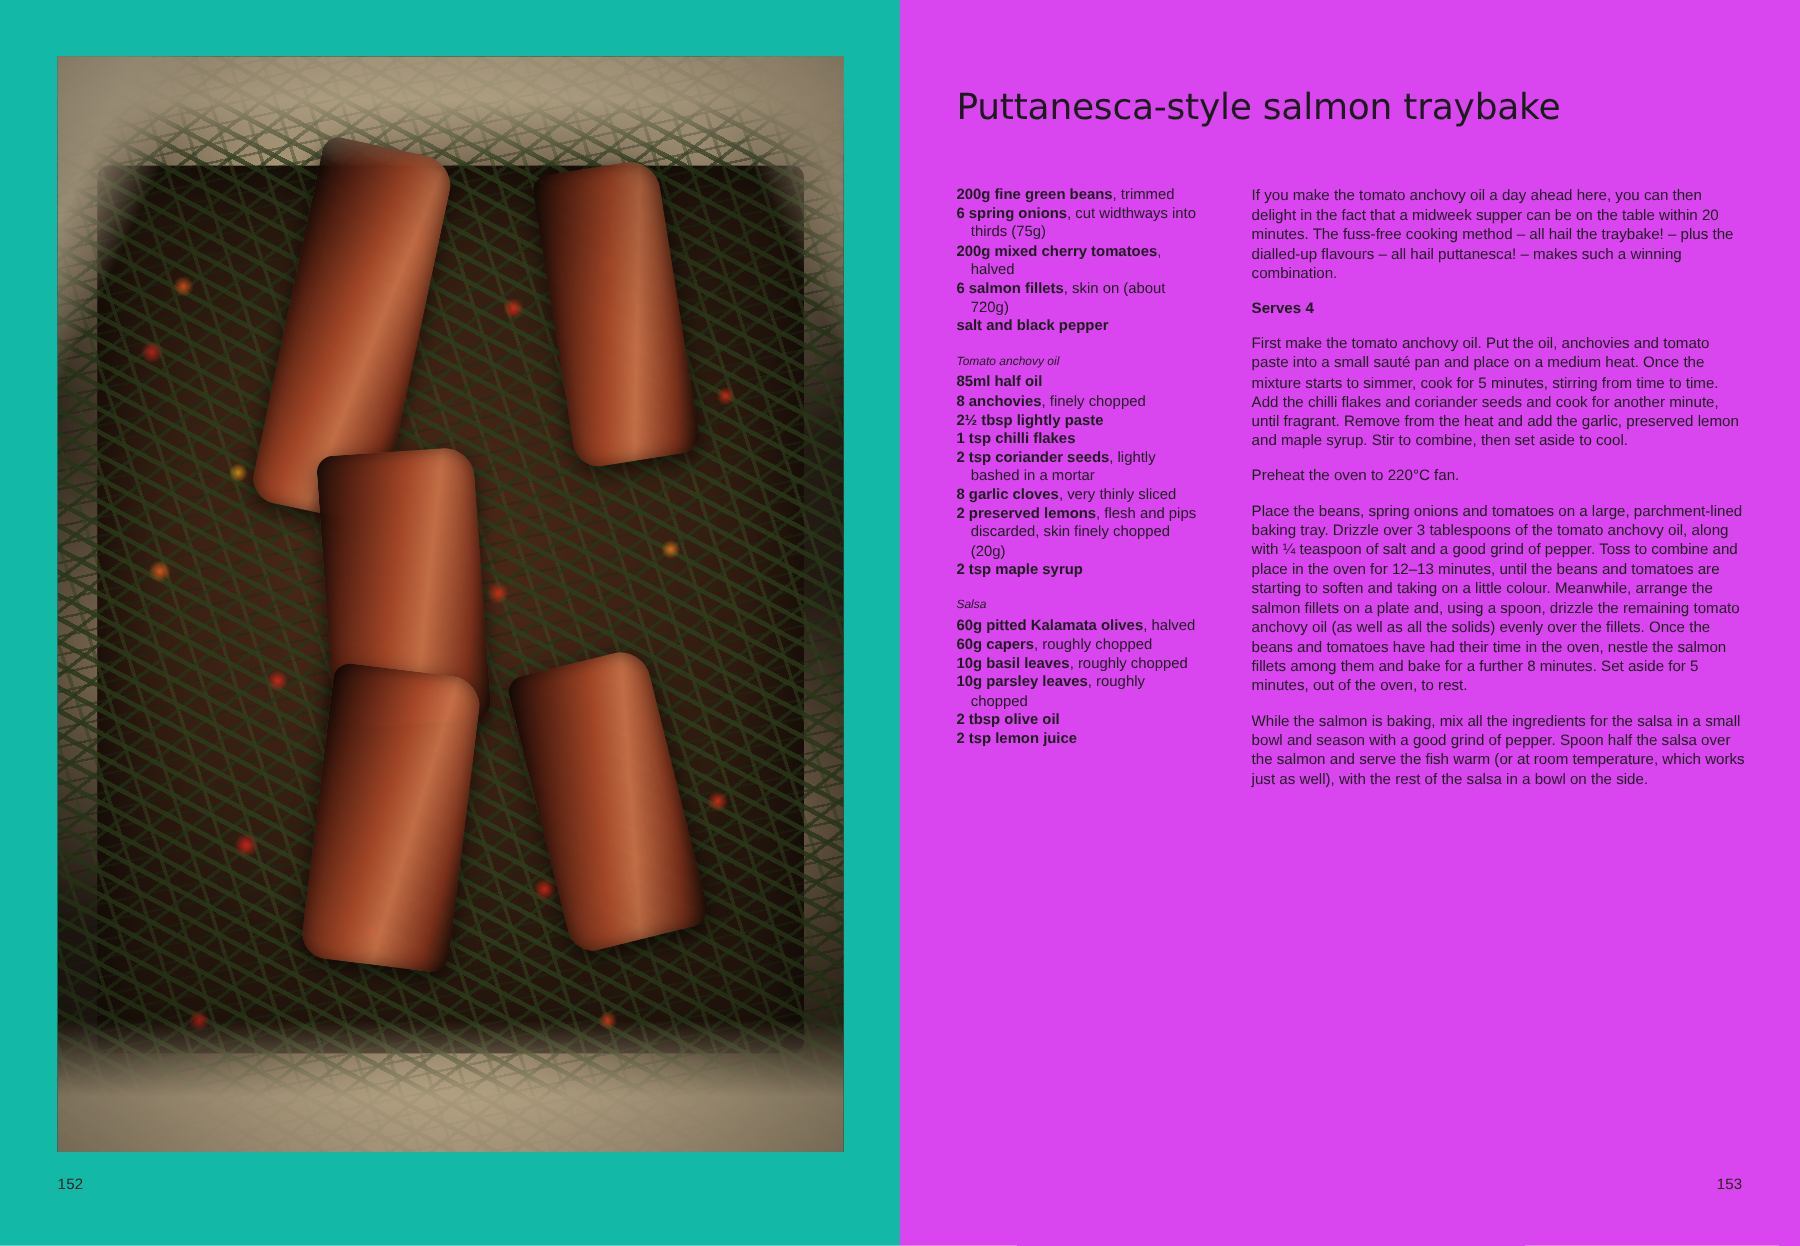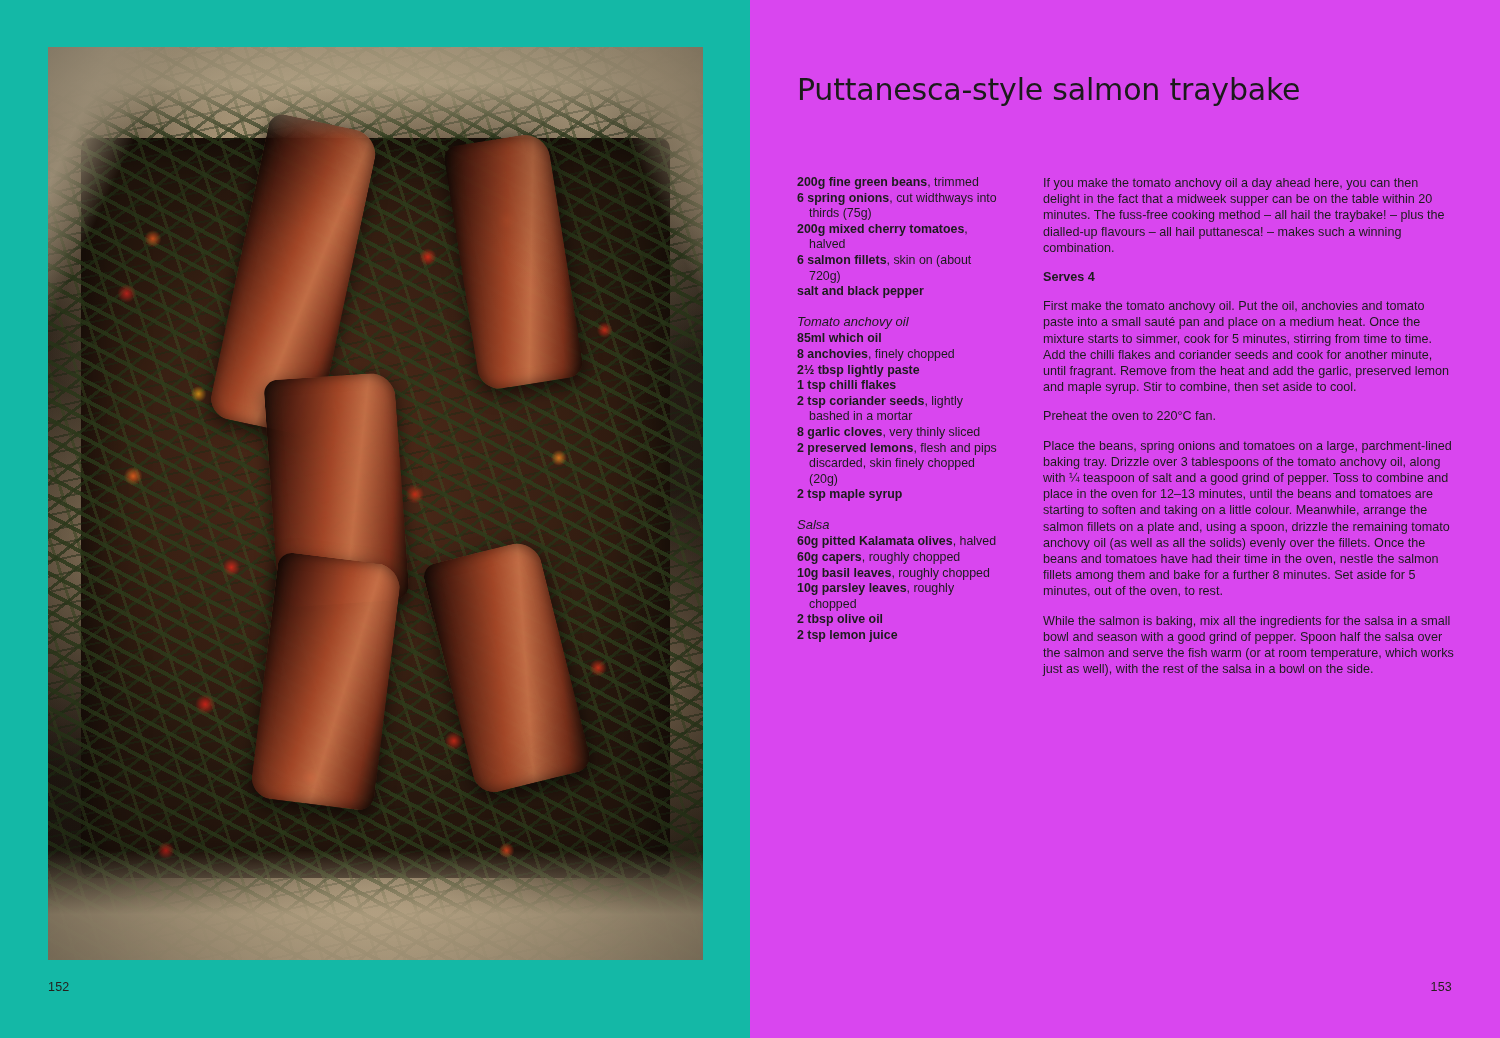--- a/index.html
+++ b/index.html
@@ -148,21 +148,20 @@
     color: #1b1b1b;
     font-family: "DejaVu Sans", sans-serif;
   }
   .columns {
     position: absolute;
     left: 47px;
     top: 155px;
     width: 660px;
     display: flex;
     gap: 42px;
-    margin-top: 20px;
   }
   .col-ingredients {
     width: 204px;
     font-size: 12.4px;
     line-height: 15.6px;
     color: #1c1c1c;
   }
   .col-method {
     width: 414px;
     font-size: 12.6px;
@@ -175,21 +174,21 @@
     padding-left: 12px;
   }
   .ing-line .lead {
     font-weight: 700;
     margin-left: -12px;
   }
   .ing-group { margin-bottom: 14px; }
   .sub-head {
     font-style: italic;
     margin: 0 0 2px 0;
-    font-size: 13px;
+    font-size: 10px;
   }
   .serves {
     font-weight: 700;
     margin: 0 0 13px 0;
     font-size: 12.6px;
   }
   .para { margin: 0 0 13px 0; }
   .para:last-child { margin-bottom: 0; }
   .folio-right {
     position: absolute;
@@ -231,21 +230,21 @@
         <div class="ing-group">
           <p class="ing-line"><span class="lead">200g fine green beans</span><span>, trimmed</span></p>
           <p class="ing-line"><span class="lead">6 spring onions</span><span>, cut widthways into thirds (75g)</span></p>
           <p class="ing-line"><span class="lead">200g mixed cherry tomatoes</span><span>, halved</span></p>
           <p class="ing-line"><span class="lead">6 salmon fillets</span><span>, skin on (about 720g)</span></p>
           <p class="ing-line"><span class="lead">salt and black pepper</span><span></span></p>
         </div>
 
         <div class="ing-group">
           <p class="sub-head">Tomato anchovy oil</p>
-          <p class="ing-line"><span class="lead">85ml which oil</span><span></span></p>
+          <p class="ing-line"><span class="lead">85ml half oil</span><span></span></p>
           <p class="ing-line"><span class="lead">8 anchovies</span><span>, finely chopped</span></p>
           <p class="ing-line"><span class="lead">2½ tbsp lightly paste</span><span></span></p>
           <p class="ing-line"><span class="lead">1 tsp chilli flakes</span><span></span></p>
           <p class="ing-line"><span class="lead">2 tsp coriander seeds</span><span>, lightly bashed in a mortar</span></p>
           <p class="ing-line"><span class="lead">8 garlic cloves</span><span>, very thinly sliced</span></p>
           <p class="ing-line"><span class="lead">2 preserved lemons</span><span>, flesh and pips discarded, skin finely chopped (20g)</span></p>
           <p class="ing-line"><span class="lead">2 tsp maple syrup</span><span></span></p>
         </div>
 
         <div class="ing-group">

